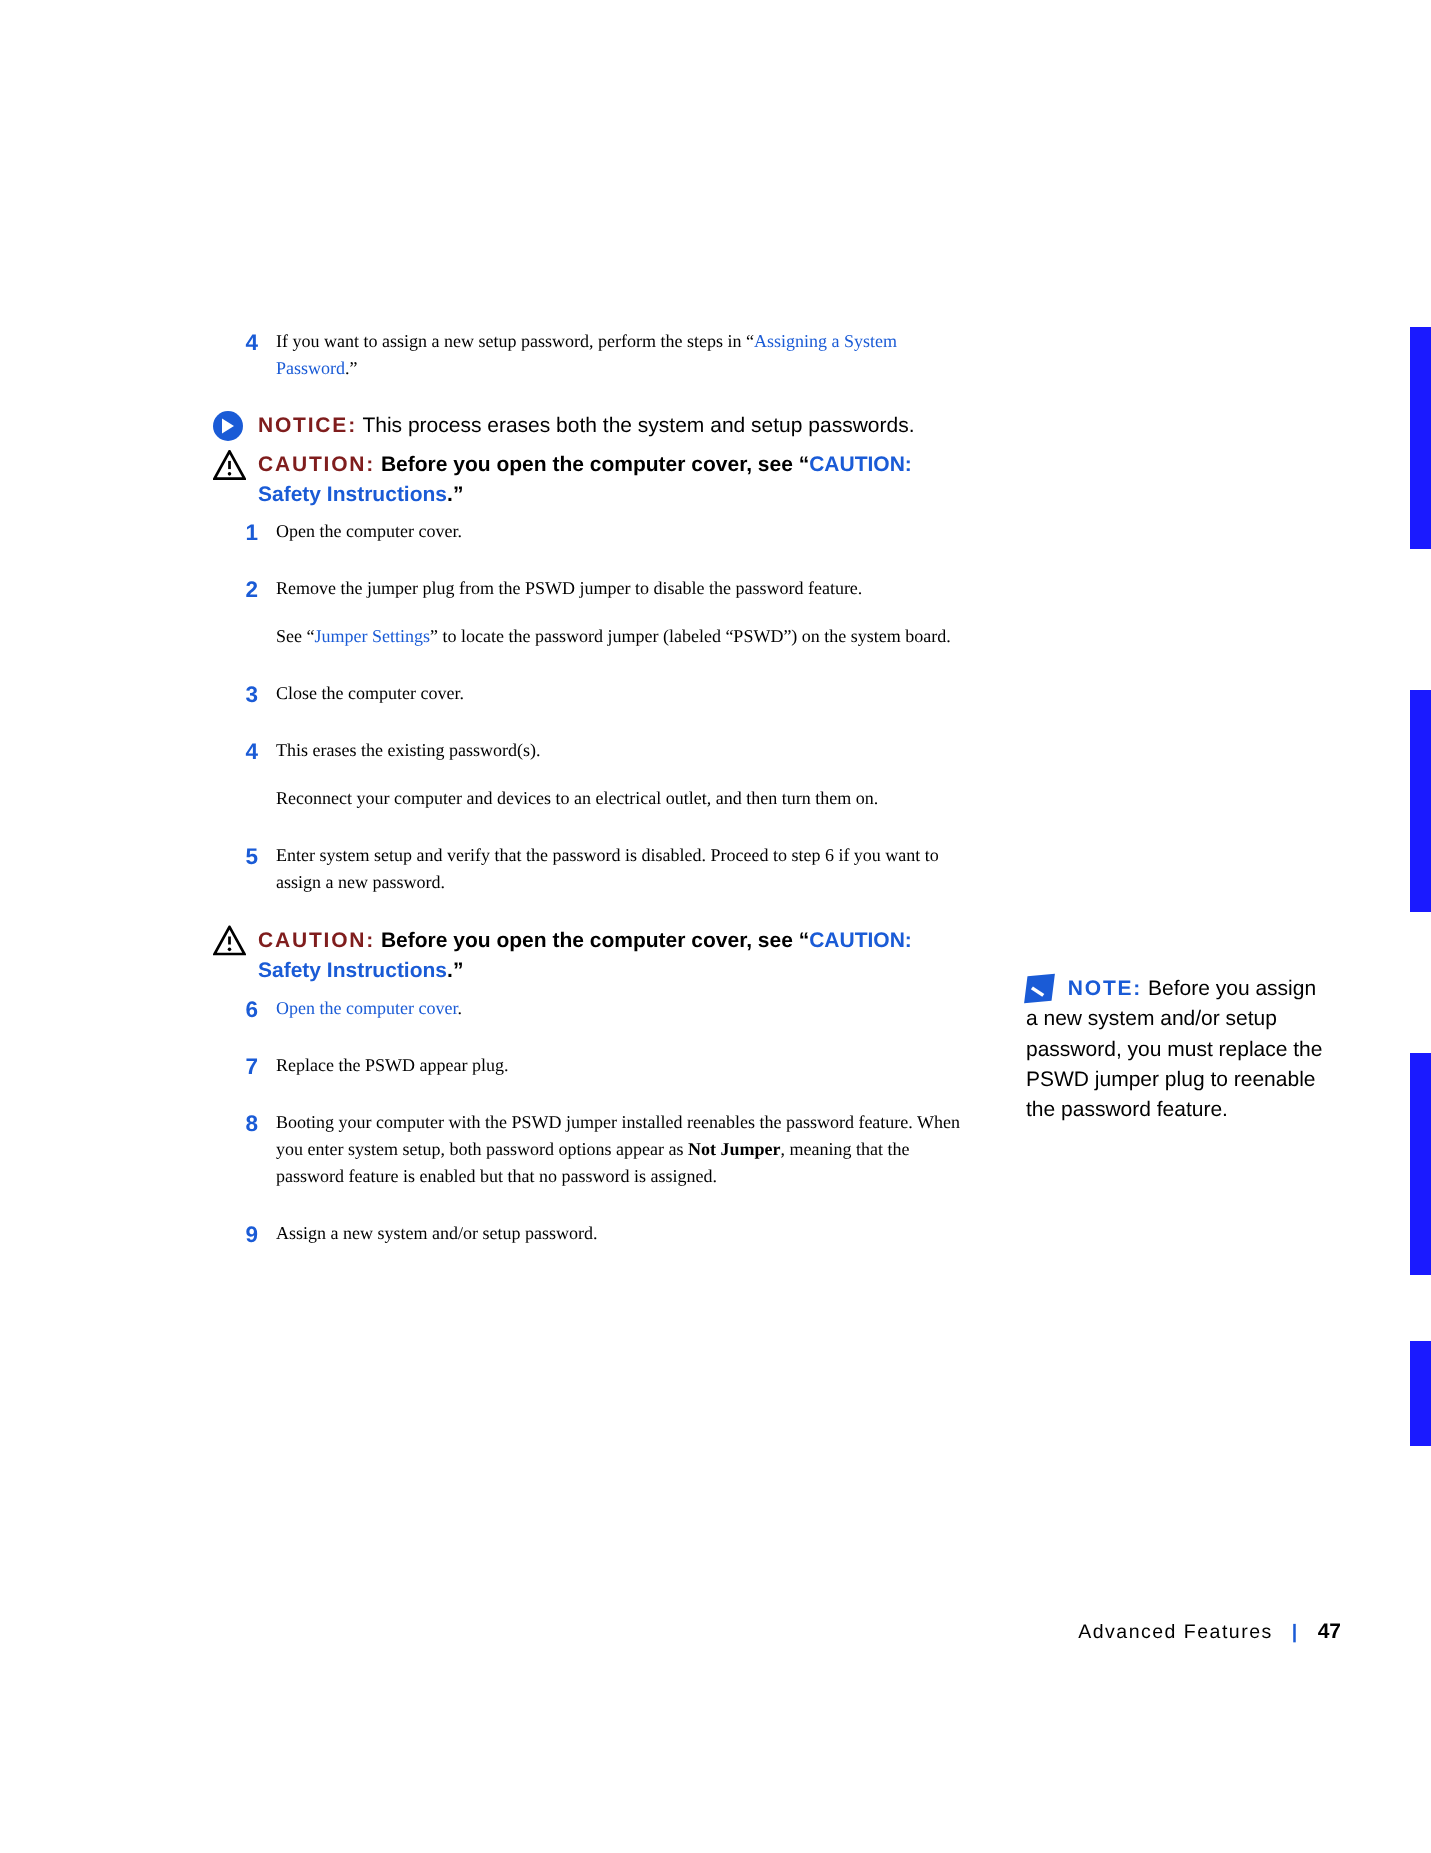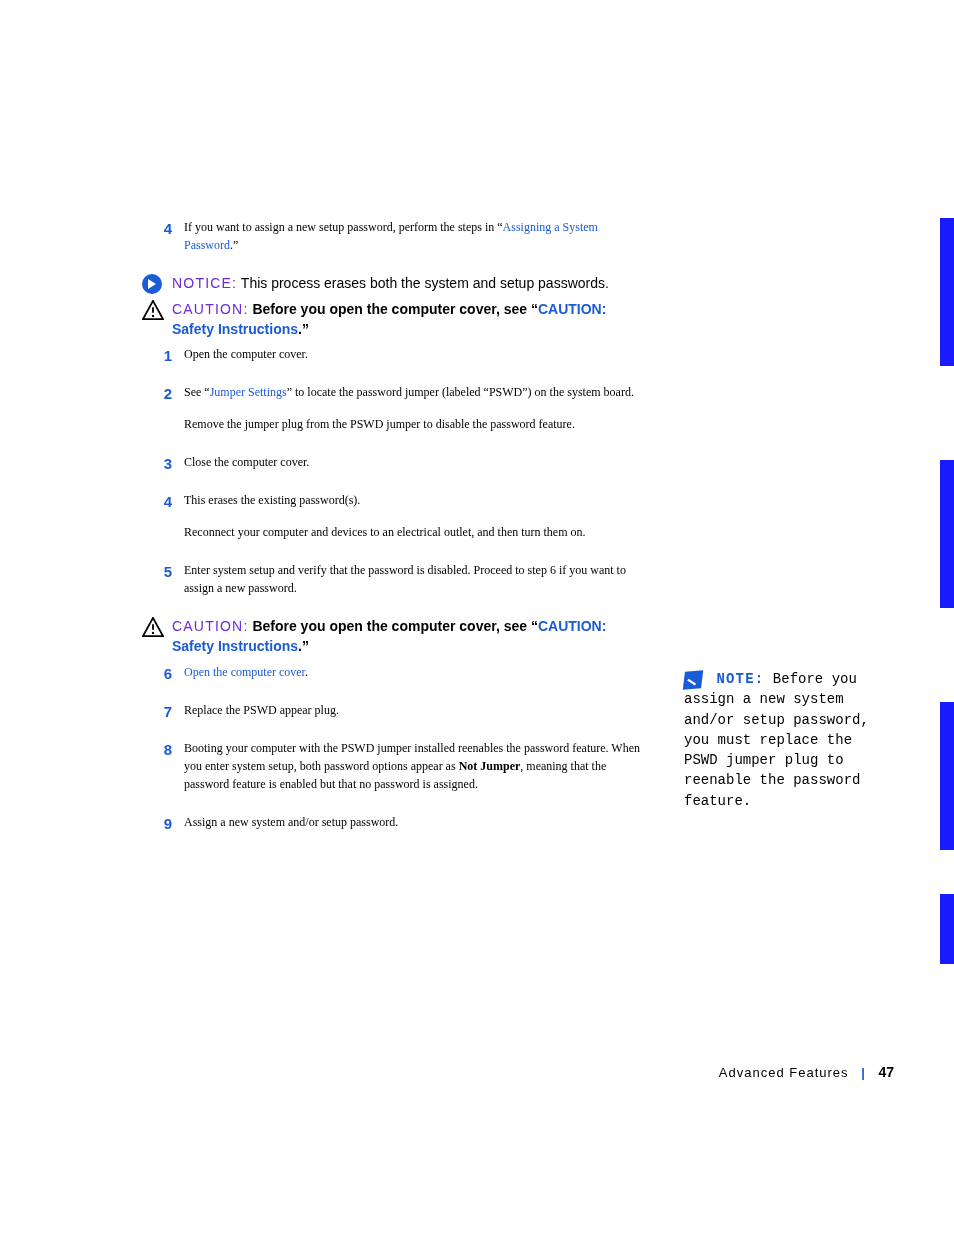--- a/index.html
+++ b/index.html
@@ -82,22 +82,22 @@
     font-size: 14px;
     line-height: 1.4;
   }
   .callout .icon {
     flex-shrink: 0;
     width: 26px;
     text-align: left;
     margin-right: 4px;
   }
   .callout .label {
-    color: #6d28d9;
-    font-weight: normal;
+    color: #7f1d1d;
+    font-weight: bold;
     letter-spacing: 1.2px;
   }
   .callout .body {
     flex: 1;
   }
   .callout.caution .body {
     font-weight: bold;
   }
   .callout.caution .link {
     color: #1a5bd6;
@@ -127,24 +127,23 @@
     width:22px;height:20px;
     position:relative;
   }
   .caution-triangle svg{width:22px;height:20px;}
 
   .sidebar-note {
     position: absolute;
     left: 684px;
     top: 648px;
     width: 200px;
-    font-family: Liberation Mono, monospace;
+    font-family: Liberation Sans, sans-serif;
     font-size: 14px;
     line-height: 1.45;
-    margin-top: 21px;
   }
   .sidebar-note .note-icon {
     display:inline-block;
     width:18px;height:18px;
     background:#1a5bd6;
     transform: skewX(-12deg) rotate(-5deg);
     margin-right:6px;
     position:relative;
     vertical-align: text-top;
   }
@@ -157,21 +156,21 @@
   }
   .sidebar-note .note-label {
     color:#1a5bd6;
     font-weight:bold;
     letter-spacing:1.2px;
   }
 
   .footer {
     position:absolute;
     right:60px;
-    bottom:155px;
+    bottom:140px;
     font-family: Arial, Helvetica, sans-serif;
     font-size:13px;
     letter-spacing: 1px;
   }
   .footer .sep{
     color:#1a5bd6;
     margin:0 8px;
     font-weight:bold;
   }
   .footer .pg{
@@ -225,22 +224,22 @@
     <div id="steps-a">
         <div class="step-row">
           <div class="step-num">1</div>
           <div class="step-body">
             <p><span>Open the computer cover.</span></p>
           </div>
         </div>
         <div class="step-row">
           <div class="step-num">2</div>
           <div class="step-body">
+            <p><span>Remove the jumper plug from the PSWD jumper to disable the password feature.</span></p>
             <p><span>See “</span><span class="cross-link">Jumper Settings</span><span>” to locate the password jumper (labeled “PSWD”) on the system board.</span></p>
-            <p><span>Remove the jumper plug from the PSWD jumper to disable the password feature.</span></p>
           </div>
         </div>
         <div class="step-row">
           <div class="step-num">3</div>
           <div class="step-body">
             <p><span>Close the computer cover.</span></p>
           </div>
         </div>
         <div class="step-row">
           <div class="step-num">4</div>

